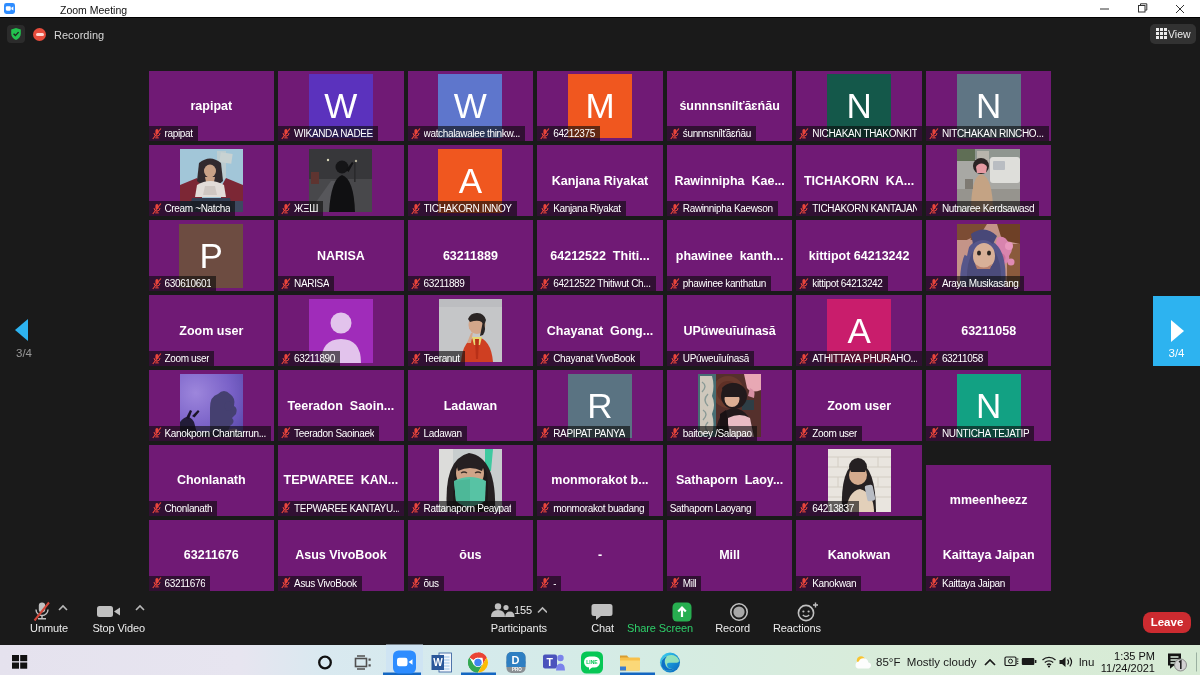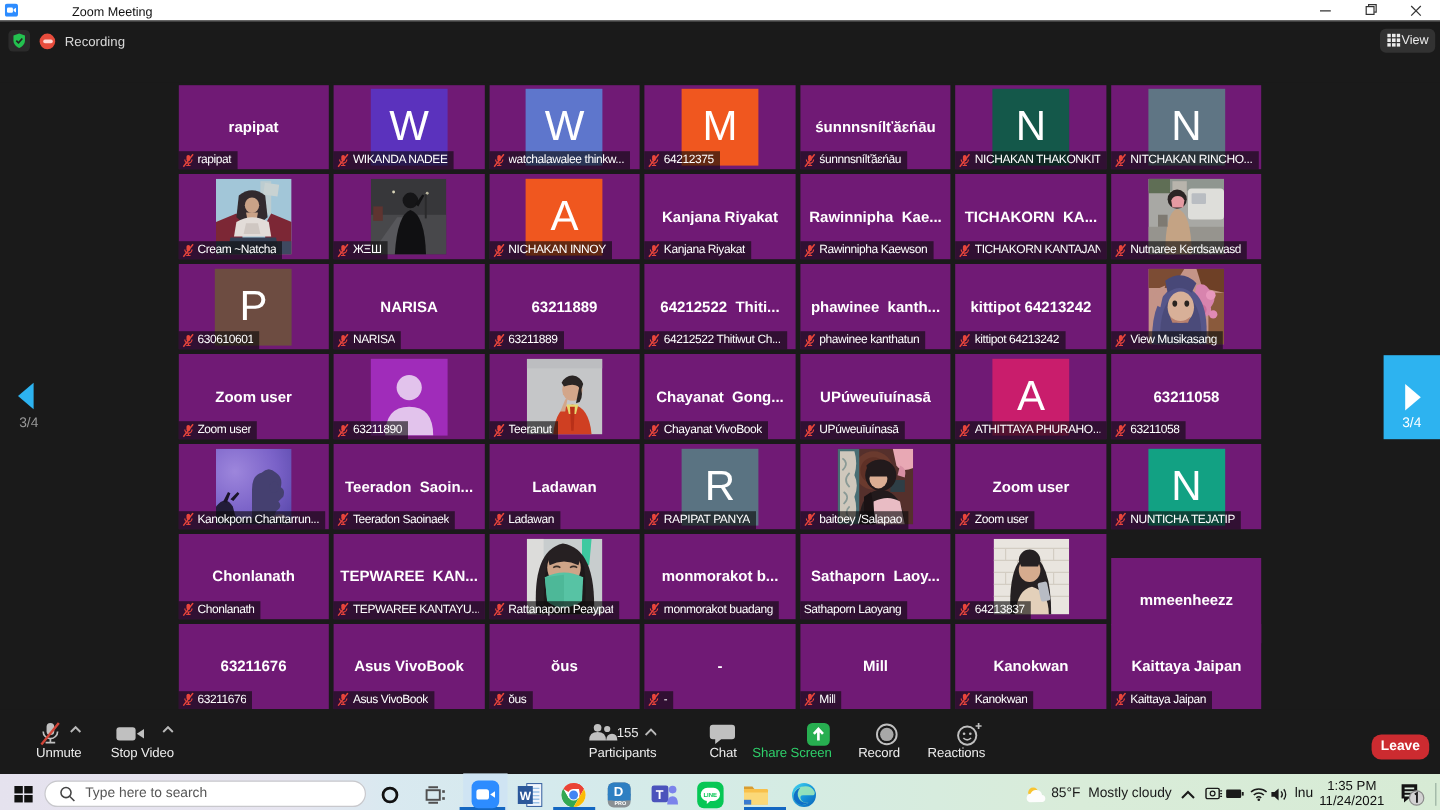--- a/index.html
+++ b/index.html
@@ -252,21 +252,21 @@
     <div class="av" style="background:#f0571f">A</div>
     <div class="lab">
       <svg class="mic" width="10" height="12" viewBox="0 0 10 12">
         <g fill="none" stroke="#e8453c" stroke-width="1">
           <rect x="3.4" y="1.1" width="3.1" height="5.2" rx="1.55" fill="#e8453c" stroke="none"></rect>
           <path d="M2 5 a3 3 0 0 0 6 0"></path>
           <path d="M5 8 v1.7 M3.2 9.9 h3.6"></path>
         </g>
         <path d="M0.8 11 L8.9 0.5" stroke="#e8453c" stroke-width="1.2"></path>
       </svg>
-      <span>NICHAKAN INNOY</span>
+      <span>TICHAKORN INNOY</span>
     </div>
   </div>
 <div class="tile" style="left:537.2px;top:145.4px">
     <div class="cname">Kanjana Riyakat</div>
     <div class="lab">
       <svg class="mic" width="10" height="12" viewBox="0 0 10 12">
         <g fill="none" stroke="#e8453c" stroke-width="1">
           <rect x="3.4" y="1.1" width="3.1" height="5.2" rx="1.55" fill="#e8453c" stroke="none"></rect>
           <path d="M2 5 a3 3 0 0 0 6 0"></path>
           <path d="M5 8 v1.7 M3.2 9.9 h3.6"></path>
@@ -439,21 +439,21 @@
     </div>
     <div class="lab">
       <svg class="mic" width="10" height="12" viewBox="0 0 10 12">
         <g fill="none" stroke="#e8453c" stroke-width="1">
           <rect x="3.4" y="1.1" width="3.1" height="5.2" rx="1.55" fill="#e8453c" stroke="none"></rect>
           <path d="M2 5 a3 3 0 0 0 6 0"></path>
           <path d="M5 8 v1.7 M3.2 9.9 h3.6"></path>
         </g>
         <path d="M0.8 11 L8.9 0.5" stroke="#e8453c" stroke-width="1.2"></path>
       </svg>
-      <span>View Musikasang</span>
+      <span>Araya Musikasang</span>
     </div>
   </div>
 <div class="tile" style="left:148.5px;top:295.2px">
     <div class="cname">Zoom user</div>
     <div class="lab">
       <svg class="mic" width="10" height="12" viewBox="0 0 10 12">
         <g fill="none" stroke="#e8453c" stroke-width="1">
           <rect x="3.4" y="1.1" width="3.1" height="5.2" rx="1.55" fill="#e8453c" stroke="none"></rect>
           <path d="M2 5 a3 3 0 0 0 6 0"></path>
           <path d="M5 8 v1.7 M3.2 9.9 h3.6"></path>
@@ -978,27 +978,20 @@
     </div>
  <div class="leave">Leave</div>
 </div>
 <div class="taskbar">
  <svg class="tbi" style="left:11px;top:5px" width="18" height="18" viewBox="0 0 18 18" fill="#111">
       <rect x="1" y="1.5" width="7" height="6.2"></rect>
       <rect x="9.2" y="1.5" width="7" height="6.2"></rect>
       <rect x="1" y="9" width="7" height="6.2"></rect>
       <rect x="9.2" y="9" width="7" height="6.2"></rect>
     </svg>
- <div class="sbox">
-      <svg style="position:absolute;left:11px;top:3px" width="15" height="15" viewBox="0 0 15 15">
-        <circle cx="6" cy="6" r="4.2" fill="none" stroke="#444" stroke-width="1.3"></circle>
-        <path d="M9.2 9.2 L13 13" stroke="#444" stroke-width="1.3"></path>
-      </svg>
-      <span>Type here to search</span>
-    </div>
  <svg class="tbi" style="left:313px;top:2px" width="24" height="24" viewBox="0 0 24 24">
       <circle cx="12" cy="12" r="5.8" fill="none" stroke="#111" stroke-width="2.3"></circle>
     </svg>
  <svg class="tbi" style="left:350px;top:2px" width="24" height="24" viewBox="0 0 24 24">
       <g fill="none" stroke="#505050" stroke-width="1.6">
         <path d="M7 5.5 h8 M7 18.5 h8"></path>
         <rect x="5.5" y="8" width="11" height="8"></rect>
       </g>
       <g fill="#505050">
         <rect x="18.5" y="8" width="2.2" height="2.2"></rect>
@@ -1093,21 +1086,21 @@
         <path d="M3.8 7 a6.2 6.2 0 0 1 8.4 0"></path>
         <path d="M6 9.4 a3 3 0 0 1 4 0"></path>
       </g>
       <circle cx="8" cy="11" r="1.1" fill="#1a1a1a"></circle>
     </svg>
  <svg class="tbi" style="left:1058px;top:7px" width="16" height="13" viewBox="0 0 16 13">
       <path d="M1.5 4.5 h2.6 l3.4 -3 v10 l-3.4 -3 h-2.6 Z" fill="#1a1a1a"></path>
       <path d="M9.5 4 a3.8 3.8 0 0 1 0 5 M11.8 2.2 a6.8 6.8 0 0 1 0 8.6" fill="none" stroke="#1a1a1a" stroke-width="1.2"></path>
     </svg>
  <span style="position:absolute;left:1079px;top:7px;font-size:11.5px;color:#111">lnu</span>
- <div style="position:absolute;left:1098px;top:1.5px;width:57px;text-align:center;font-size:11px;line-height:12px;color:#111">1:35 PM<br>11/24/2021</div>
+ <div style="position:absolute;left:1098px;top:1.5px;width:57px;text-align:right;font-size:11px;line-height:12px;color:#111">1:35 PM<br>11/24/2021</div>
  <svg class="tbi" style="left:1166px;top:3px" width="28" height="24" viewBox="0 0 28 24">
       <path d="M2 2 h13 v12 h-7 l-4 3.2 v-3.2 h-2 Z" fill="#141414"></path>
       <path d="M4.5 5.5 h8 M4.5 8.5 h8 M4.5 11.5 h5" stroke="#dff0e2" stroke-width="1.3"></path>
       <circle cx="14.5" cy="13.5" r="6" fill="#d2d2d2" stroke="#8a8a8a" stroke-width="1"></circle>
       <path d="M13 10.5 l1.8 -1 v8" fill="none" stroke="#222" stroke-width="1.6"></path>
     </svg>
  <div style="position:absolute;left:1196px;top:4px;width:1px;height:19px;background:#9ab0a0"></div>
 </div>
 
 </body></html>

